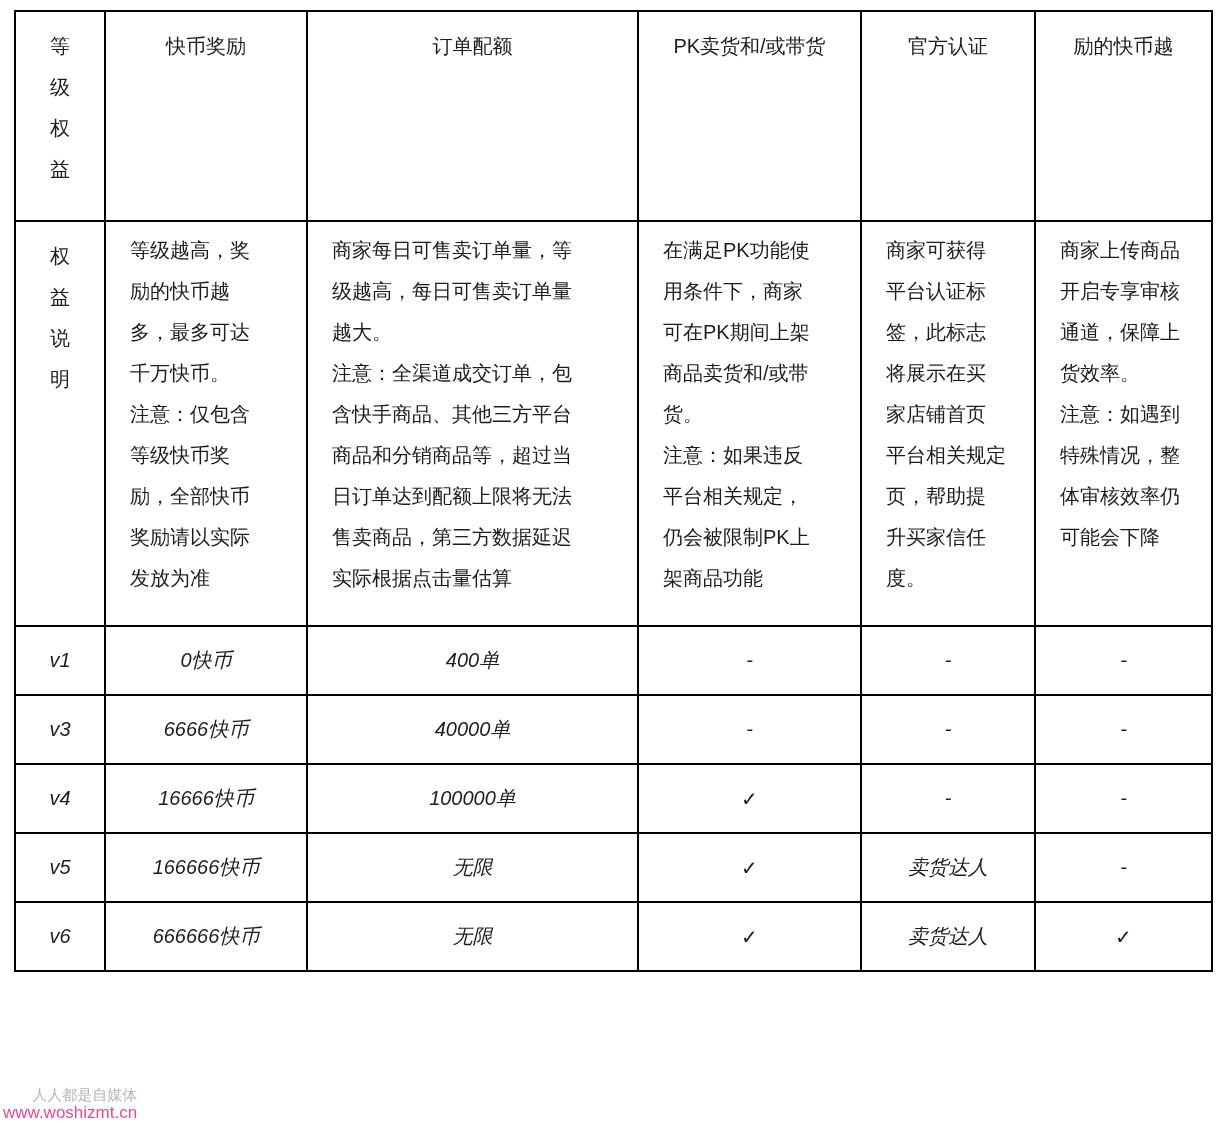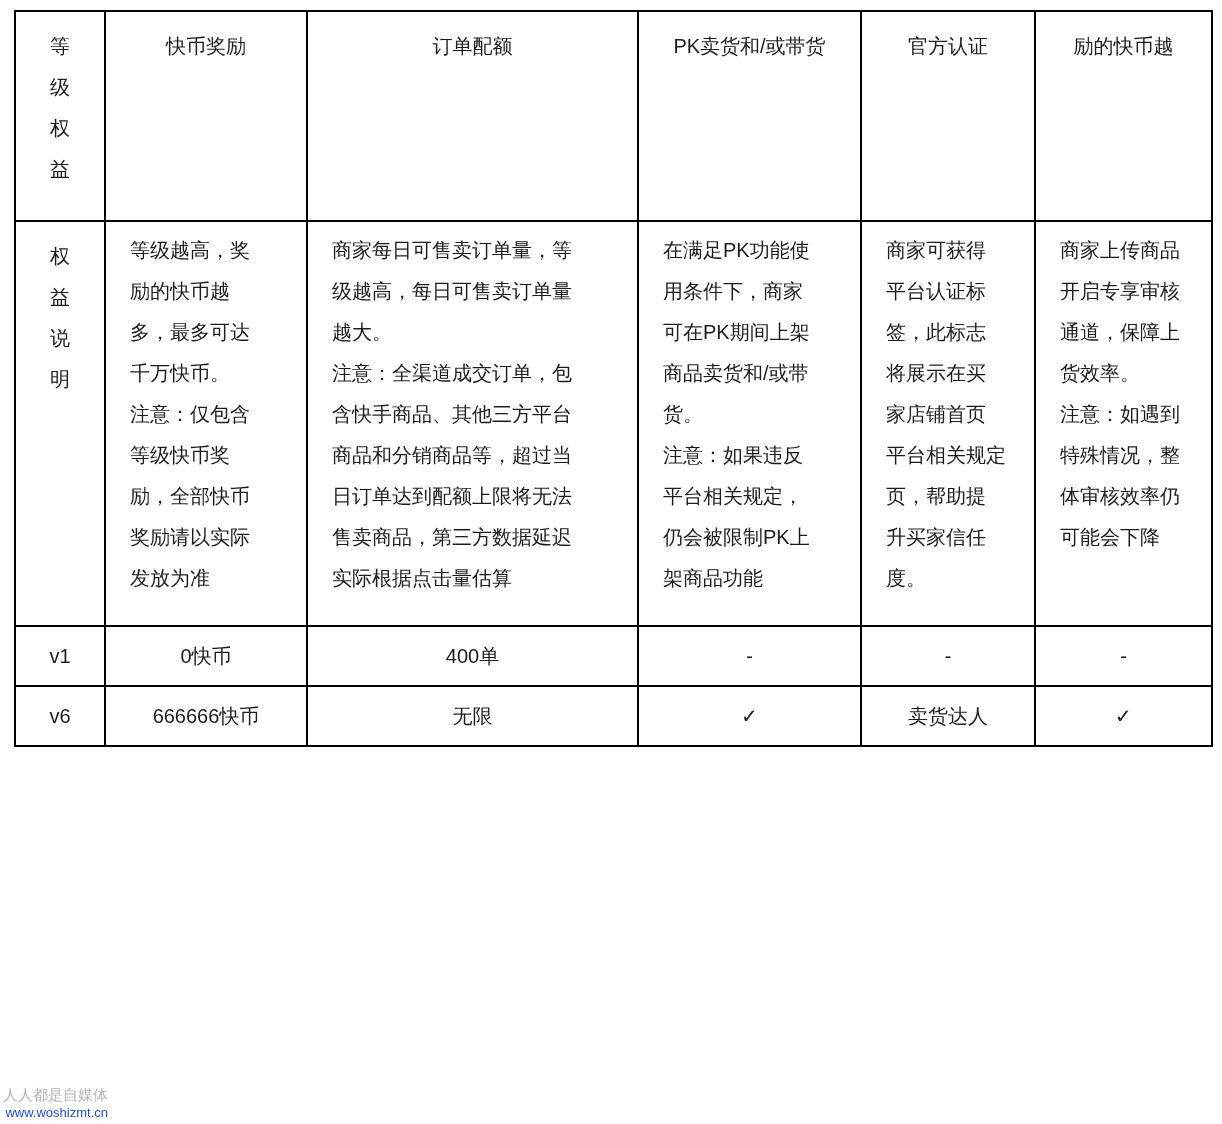--- a/index.html
+++ b/index.html
@@ -25,21 +25,21 @@
   table.benefits th,
   table.benefits td {
     border: 2px solid #000000;
     font-size: 20px;
     font-weight: 400;
     color: #1c1c1c;
     overflow: hidden;
   }
   tr.header-row { height: 210px; }
   tr.desc-row   { height: 405px; }
-  tr.data-row   { height: 60px; }
+  tr.data-row   { height: 69px; font-style: italic; }
 
   tr.header-row th {
     vertical-align: top;
     text-align: center;
     padding-top: 14px;
     line-height: 41px;
     white-space: pre-line;
   }
   tr.desc-row td {
     vertical-align: top;
@@ -65,23 +65,23 @@
     z-index: 5;
     text-align: right;
     pointer-events: none;
   }
   .watermark .wm-line1 {
     font-size: 15px;
     line-height: 18px;
     color: #b5b5b5;
   }
   .watermark .wm-line2 {
-    font-size: 13px;
+    font-size: 17px;
     line-height: 17px;
-    color: #1d4ed8;
+    color: #ec4899;
   }
 </style>
 </head>
 <body>
 
 <table class="benefits">
   <colgroup>
     <col style="width:90px">
     <col style="width:202px">
     <col style="width:331px">
@@ -156,22 +156,46 @@
     <tr class="data-row">
       <td>v1</td>
       <td>0快币</td>
       <td>400单</td>
       <td>-</td>
       <td>-</td>
       <td>-</td>
     </tr>
 
 
-
-
+    <tr class="data-row">
+      <td>v3</td>
+      <td>6666快币</td>
+      <td>40000单</td>
+      <td>-</td>
+      <td>-</td>
+      <td>-</td>
+    </tr>
+
+    <tr class="data-row">
+      <td>v4</td>
+      <td>16666快币</td>
+      <td>100000单</td>
+      <td>✓</td>
+      <td>-</td>
+      <td>-</td>
+    </tr>
+
+    <tr class="data-row">
+      <td>v5</td>
+      <td>166666快币</td>
+      <td>无限</td>
+      <td>✓</td>
+      <td>卖货达人</td>
+      <td>-</td>
+    </tr>
 
     <tr class="data-row">
       <td>v6</td>
       <td>666666快币</td>
       <td>无限</td>
       <td>✓</td>
       <td>卖货达人</td>
       <td>✓</td>
     </tr>
 

